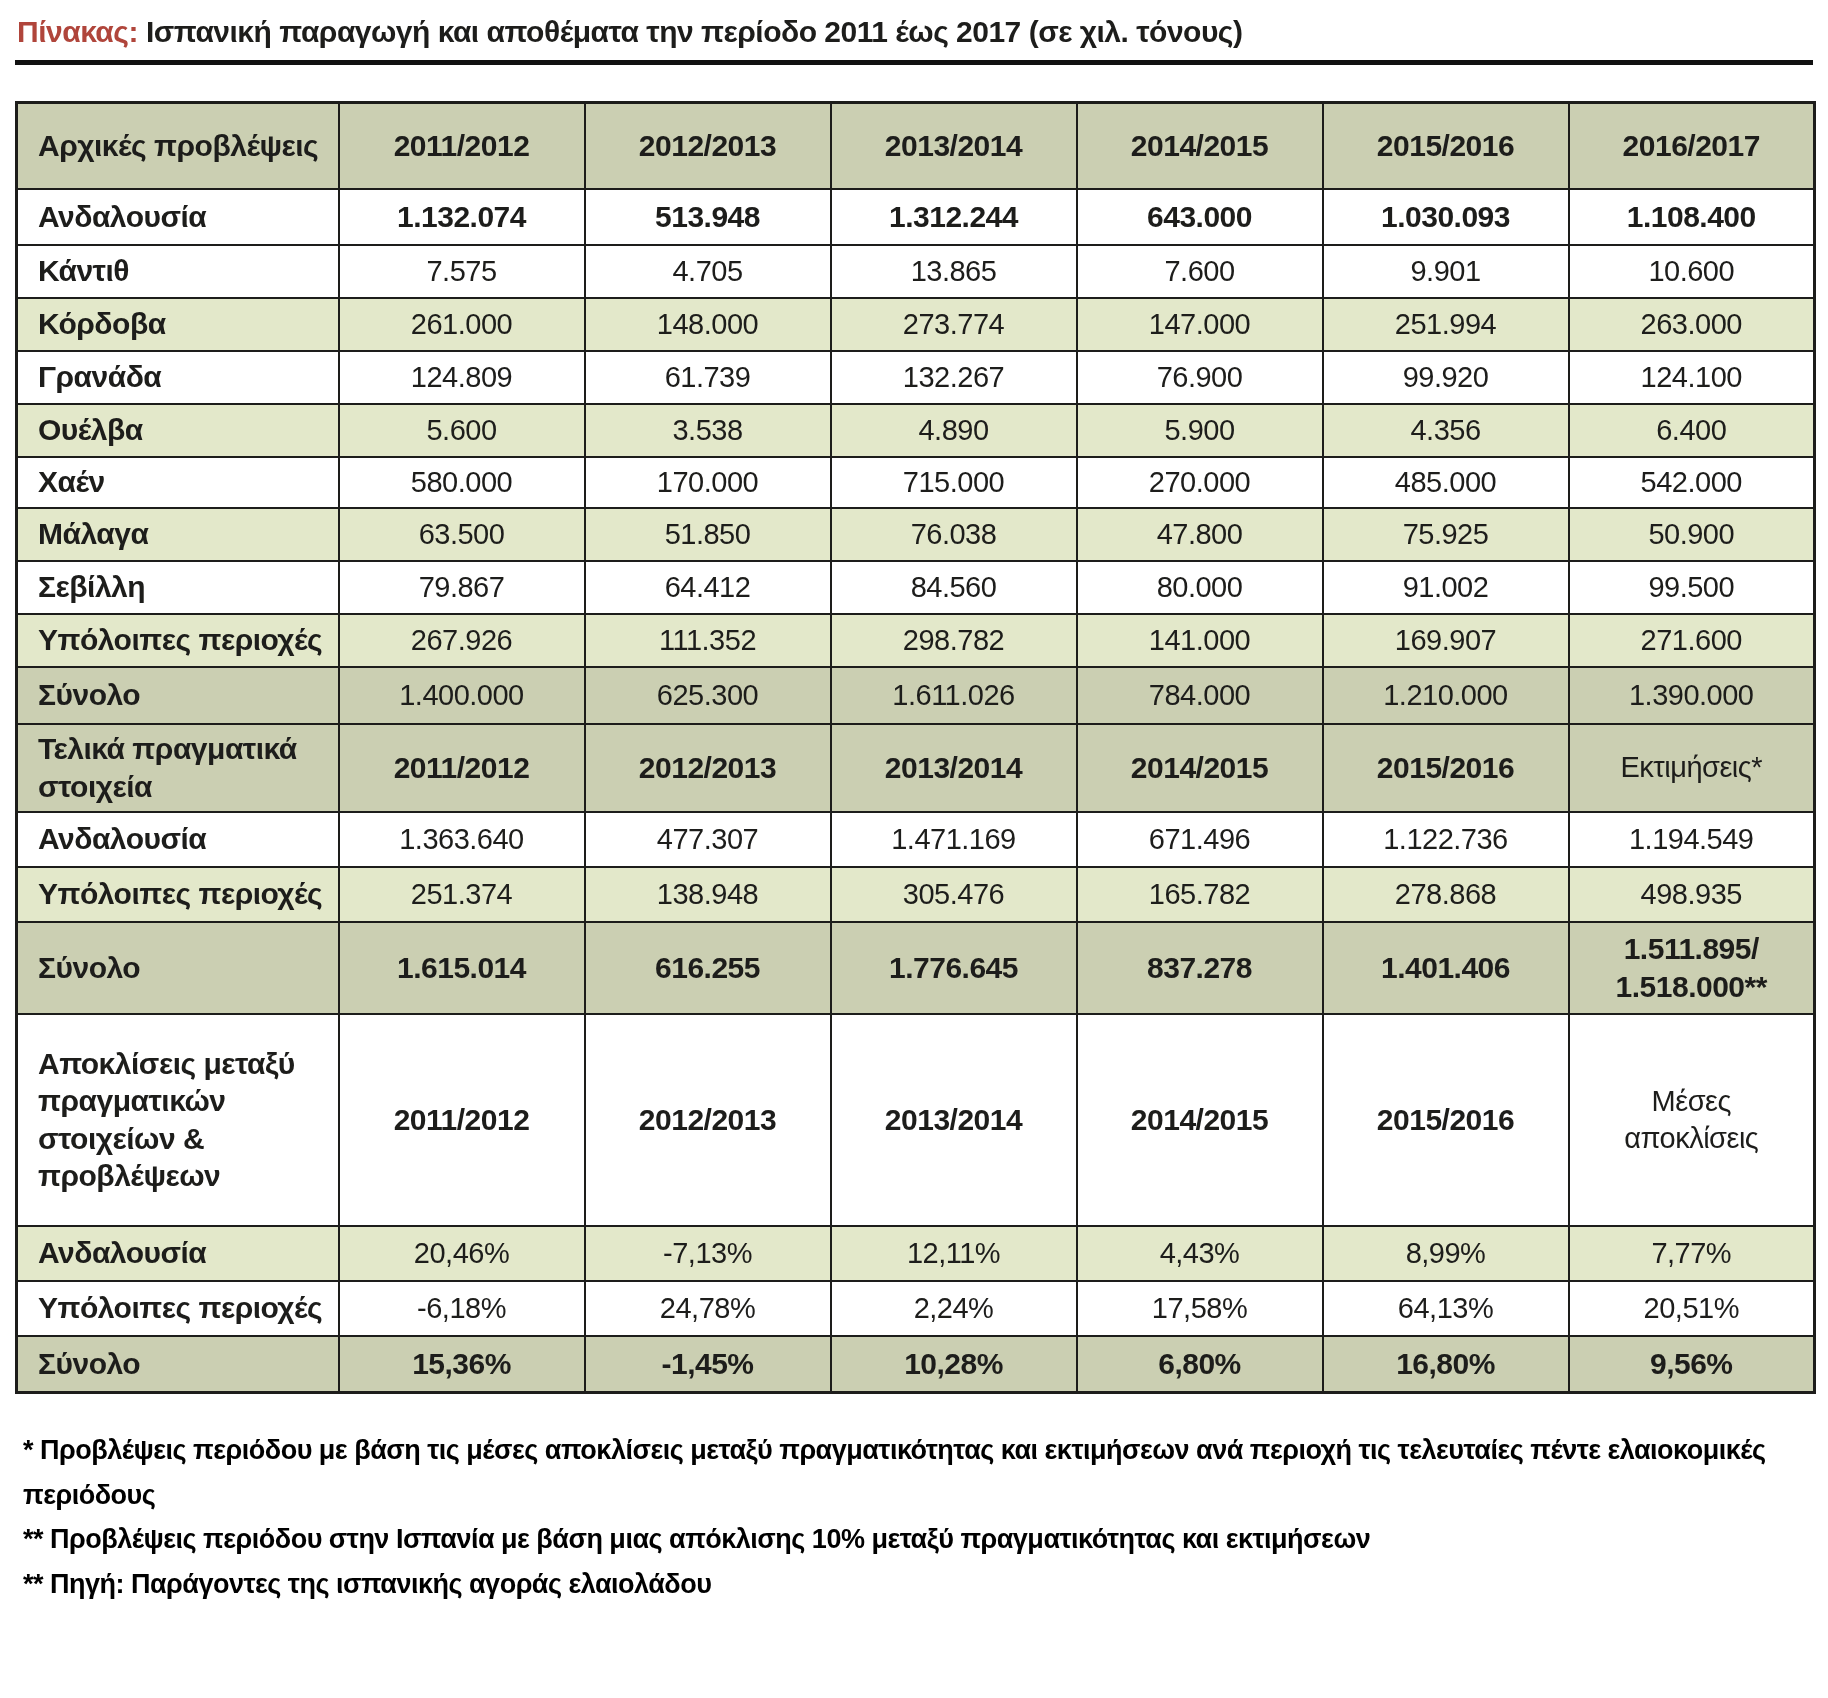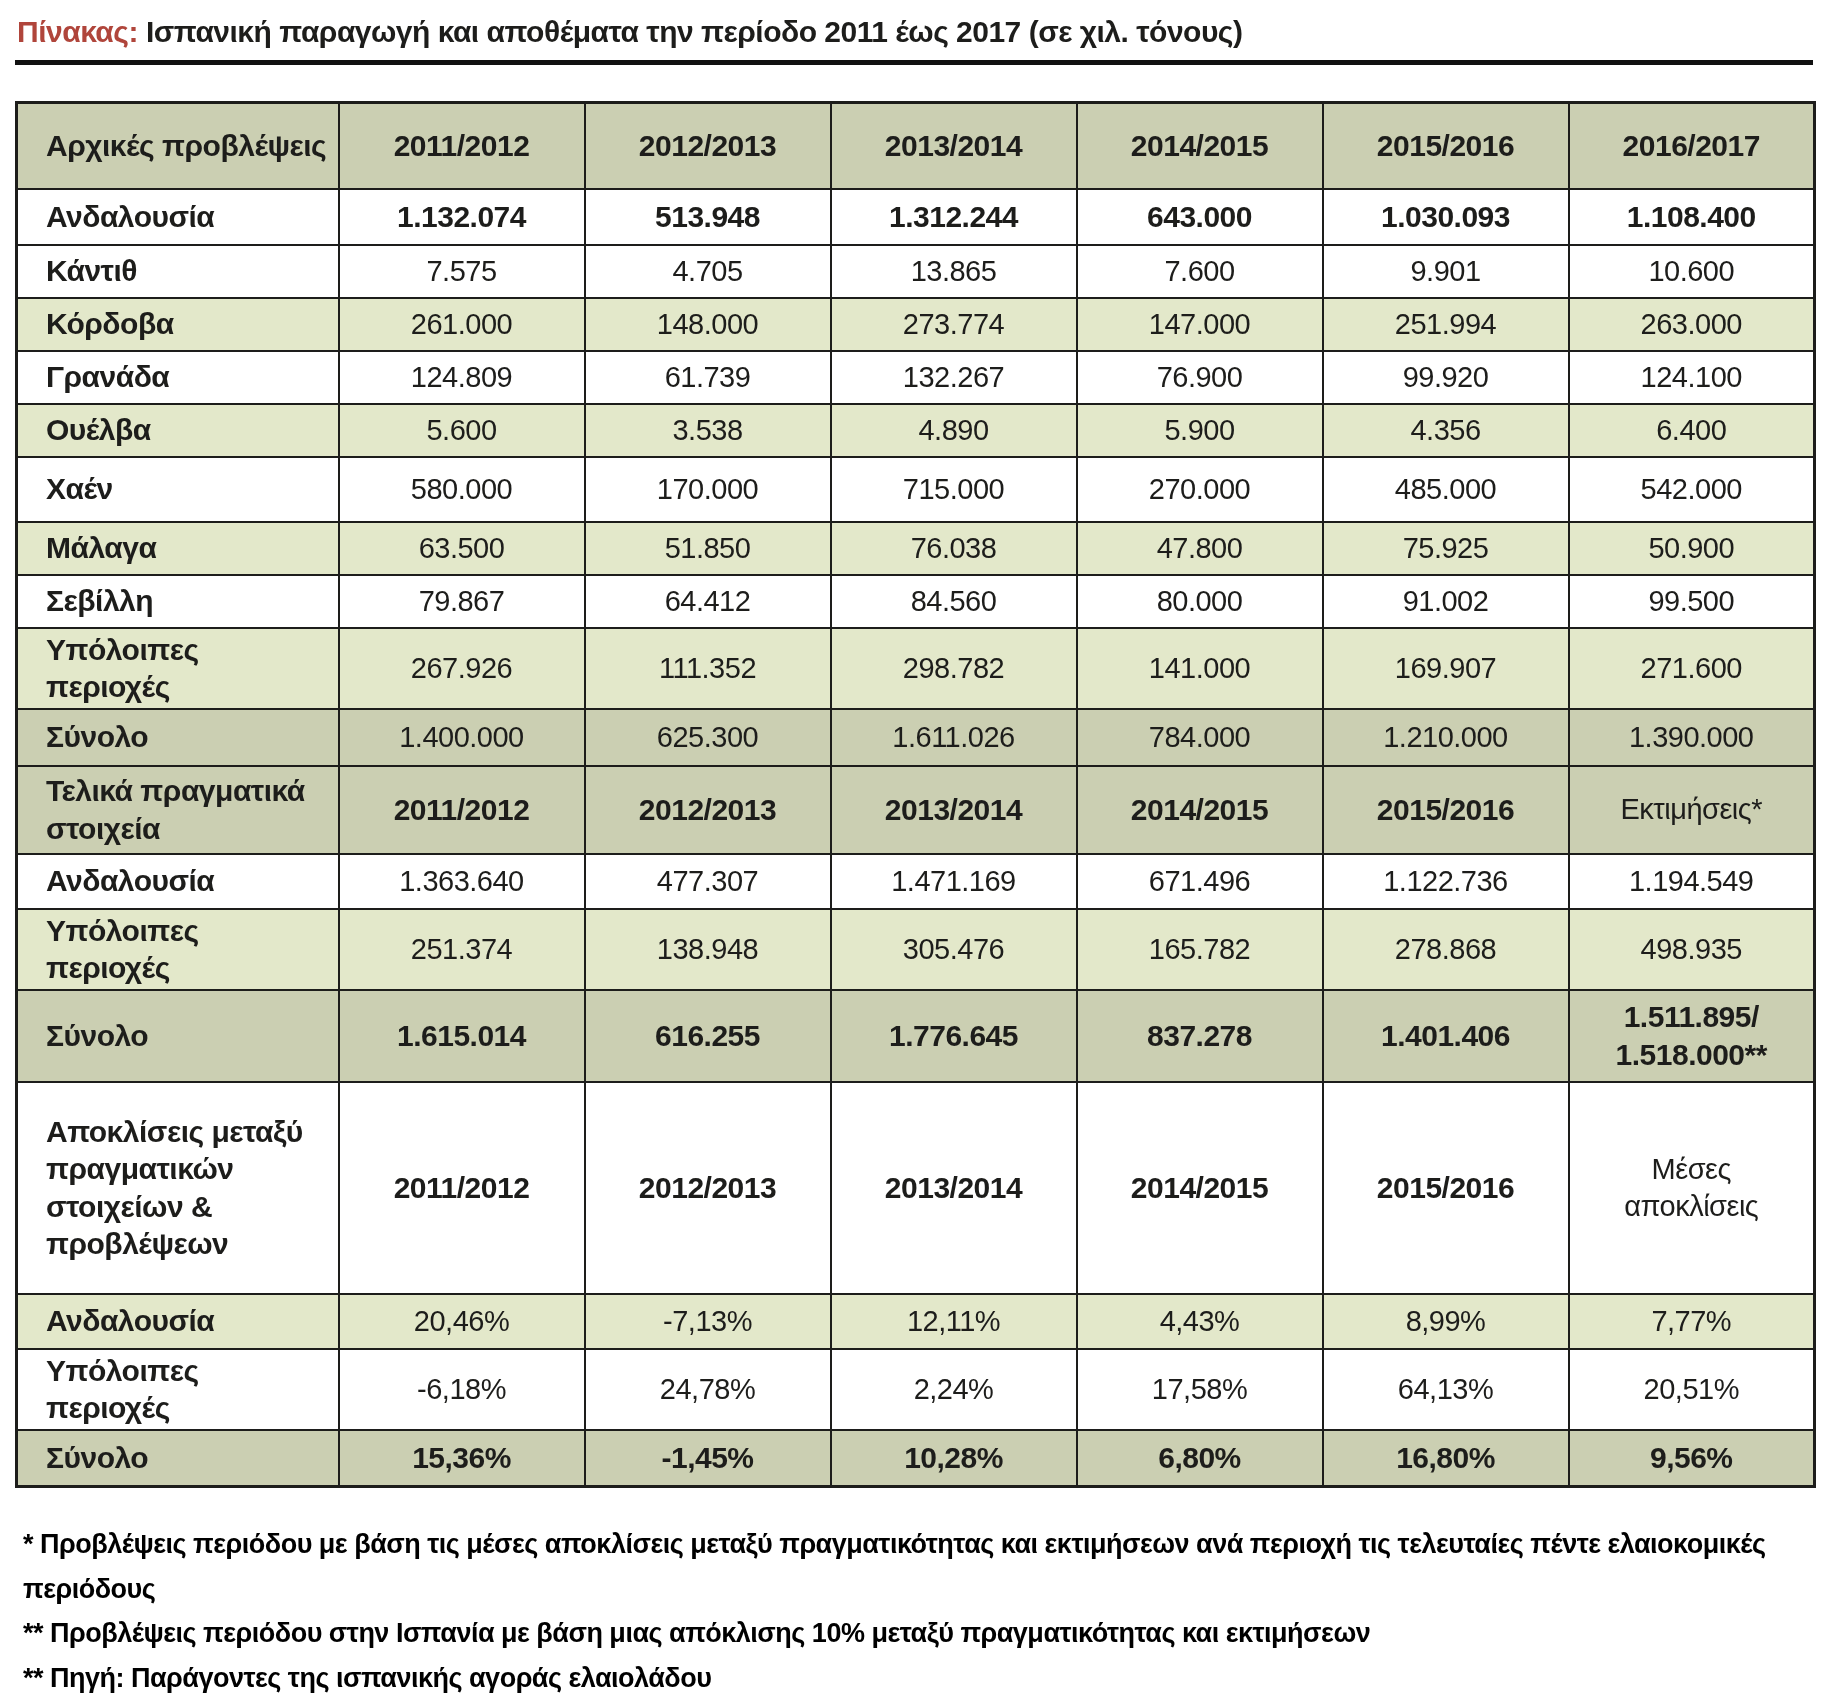--- a/index.html
+++ b/index.html
@@ -36,21 +36,21 @@
     font-size: 29px;
     letter-spacing: -0.5px;
     white-space: pre-line;
     padding: 2px 10px;
     line-height: 1.25;
   }
   td.label-cell {
     text-align: left;
     font-weight: bold;
     font-size: 30px;
-    padding-left: 28px;
+    padding-left: 20px;
   }
   td.value-cell { text-align: center; }
   td.bold { font-weight: bold; font-size: 30px; }
 
   tr.bg-olive  td { background: #cbcfb2; }
   tr.bg-green  td { background: #e3e8ca; }
   tr.bg-white  td { background: #ffffff; }
 
   .footnotes { margin-top: 34px; padding-left: 8px; }
   .footnote {
@@ -127,21 +127,21 @@
         </tr>
         <tr class="bg-green" style="height: 53px;">
           <td class="label-cell">Ουέλβα</td>
           <td class="value-cell">5.600</td>
           <td class="value-cell">3.538</td>
           <td class="value-cell">4.890</td>
           <td class="value-cell">5.900</td>
           <td class="value-cell">4.356</td>
           <td class="value-cell">6.400</td>
         </tr>
-        <tr class="bg-white" style="height: 65px;">
+        <tr class="bg-white" style="height: 51px;">
           <td class="label-cell">Χαέν</td>
           <td class="value-cell">580.000</td>
           <td class="value-cell">170.000</td>
           <td class="value-cell">715.000</td>
           <td class="value-cell">270.000</td>
           <td class="value-cell">485.000</td>
           <td class="value-cell">542.000</td>
         </tr>
         <tr class="bg-green" style="height: 53px;">
           <td class="label-cell">Μάλαγα</td>

